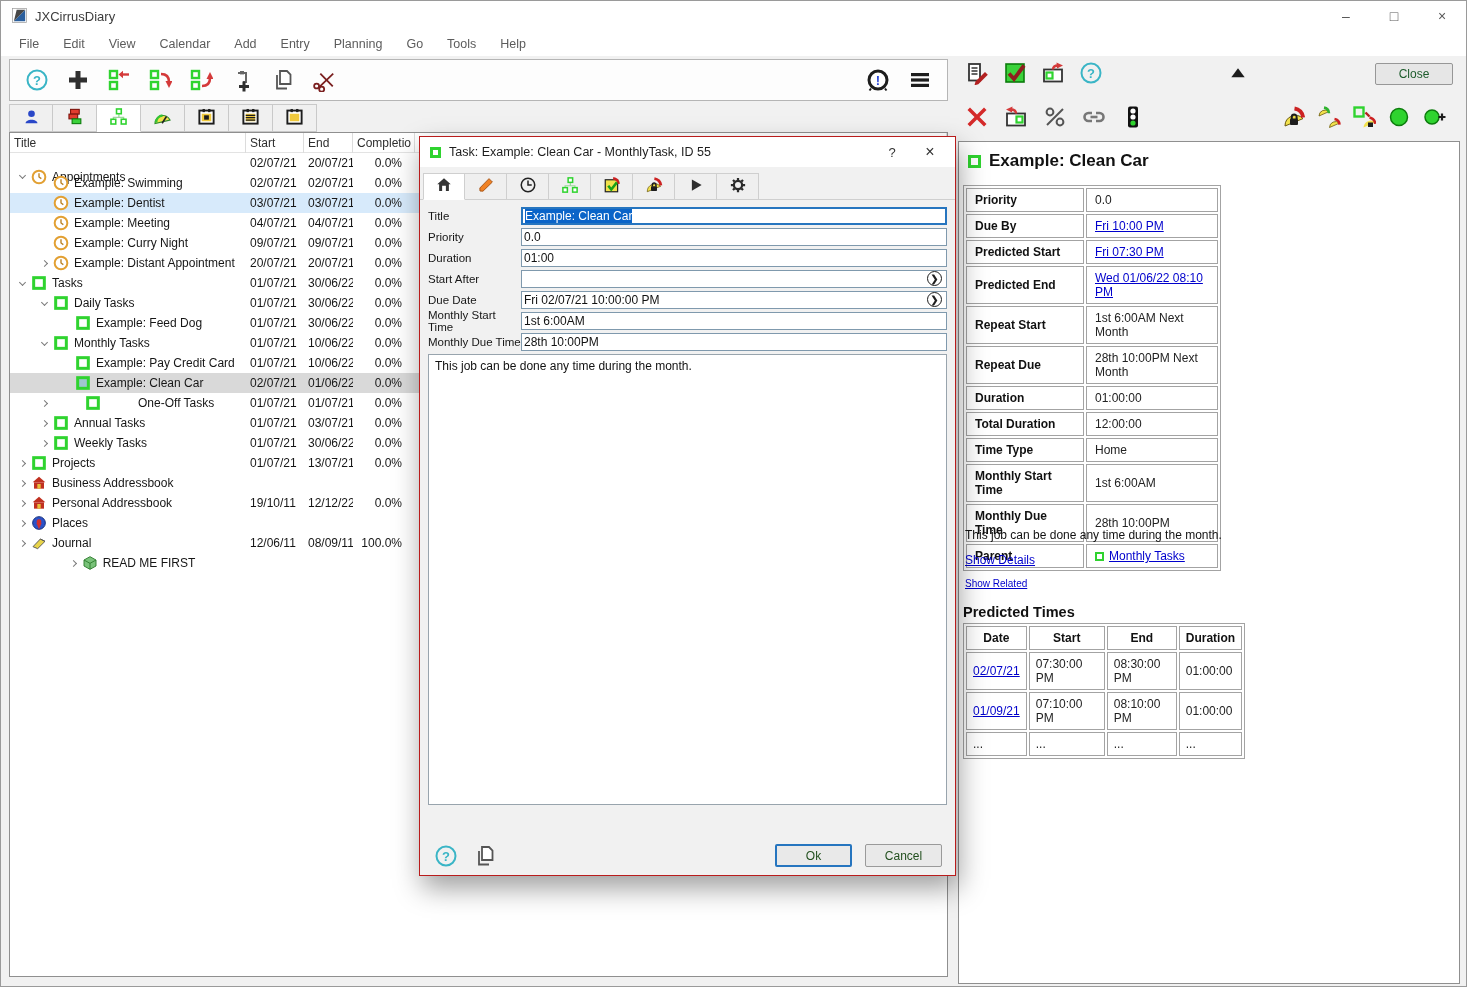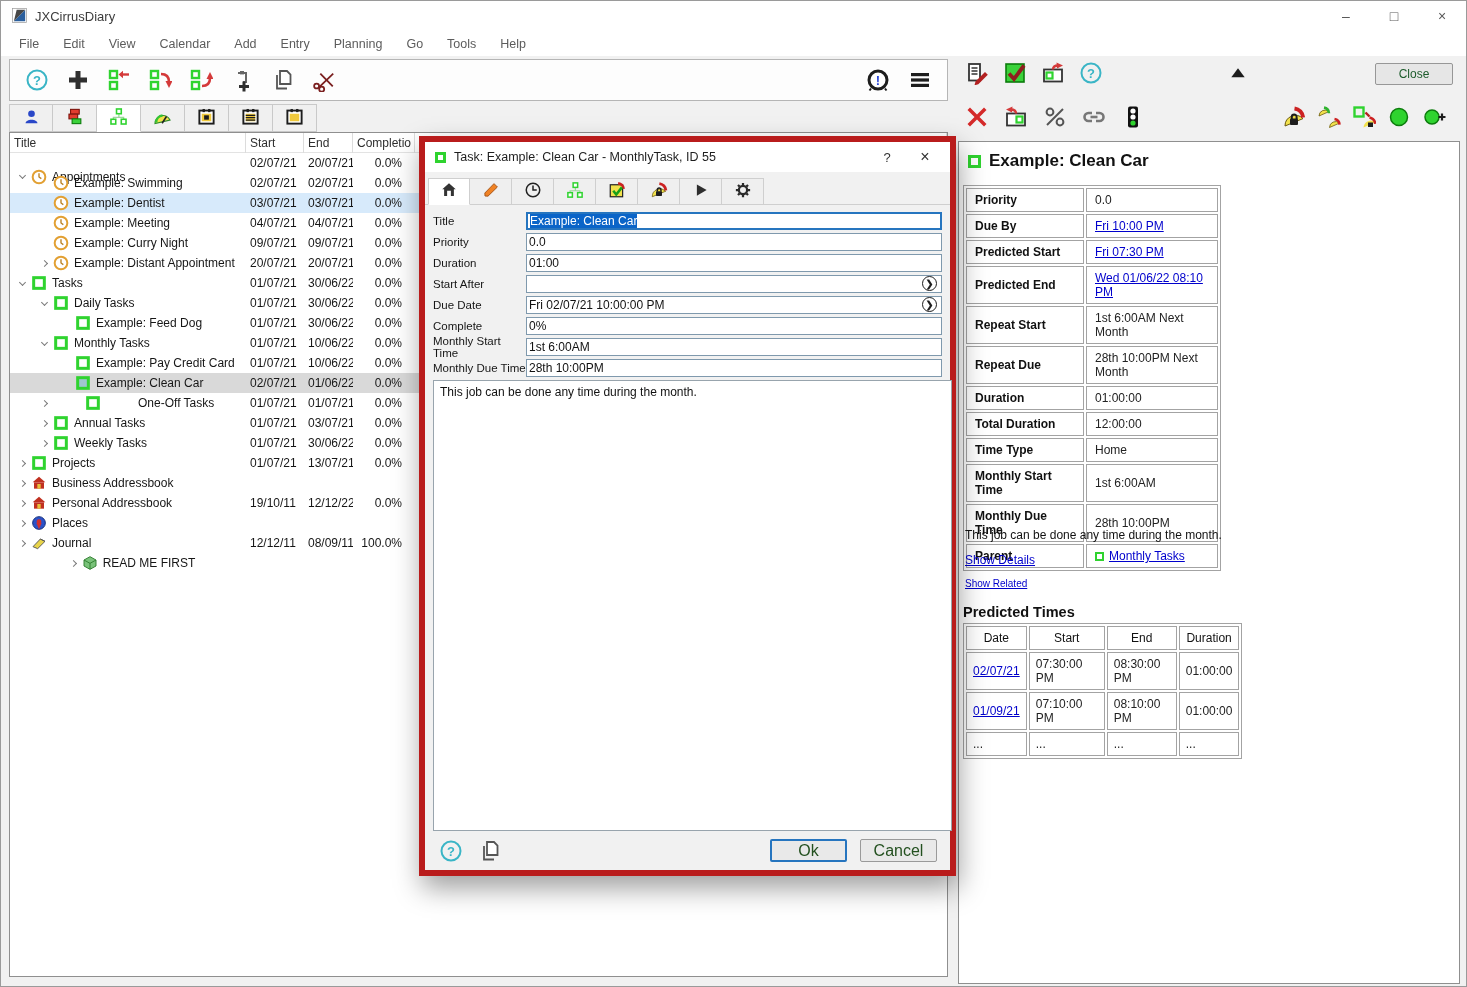--- a/index.html
+++ b/index.html
@@ -87,26 +87,26 @@
   .details-pos{position:absolute;left:4px;top:43px;}
   a.lnk{color:#0000cc;text-decoration:underline;}
   .rp-desc{position:absolute;left:6px;top:386px;font-size:12px;color:#111;}
   .rp-sd{position:absolute;left:6px;top:411px;font-size:12px;}
   .rp-sr{position:absolute;left:6px;top:436px;font-size:10px;}
   .pt-title{position:absolute;left:4px;top:462px;font-size:14.5px;font-weight:bold;color:#111;}
   .pt-pos{position:absolute;left:4px;top:481px;}
   .ptable{border-collapse:separate;border-spacing:2px;border:1px solid #a3a3a3;background:#fff;}
   .ptable td,.ptable th{border:1px solid #a3a3a3;font-size:12px;padding:4px 6px;height:17px;
     text-align:left;color:#222;}
-  .ptable th{font-weight:normal;text-align:center;color:#111;margin-top:48px;}
+  .ptable th{font-weight:bold;text-align:center;color:#111;margin-top:48px;}
   .pt-c0{width:52px;} .pt-c1{width:76px;} .pt-c2{width:70px;} .pt-c3{width:58px;}
 
   
   .dialog{position:absolute;left:418px;top:135px;width:537px;height:740px;background:#f1f1f1;
-    border:6px solid #b91c1c;box-shadow:3px 12px 26px rgba(0,0,0,0.38);}
+    border:1px solid #b91c1c;box-shadow:3px 12px 26px rgba(0,0,0,0.38);}
   .dlg-titlebar{height:30px;background:#fff;display:flex;align-items:center;padding:0 10px;gap:8px;}
   .dlg-sq{width:11px;height:11px;border:3px solid #2fd32f;background:#fff;flex:none;}
   .dlg-title{flex:1;font-size:12.5px;color:#1e1e1e;}
   .dlg-help{width:30px;text-align:center;font-size:13px;color:#333;}
   .dlg-close{width:30px;text-align:center;font-size:16px;color:#333;}
   .dlg-tabs{display:flex;margin-top:6px;padding-left:3px;border-bottom:1px solid #cfcfcf;height:27px;}
   .dtab{width:42px;height:27px;background:#efefef;border:1px solid #cfcfcf;border-left:none;
     display:flex;align-items:center;justify-content:center;}
   .dtab:first-child{border-left:1px solid #cfcfcf;}
   .dtab.sel{background:#fff;border-bottom:1px solid #fff;}
@@ -120,21 +120,21 @@
   .fvalue.sel{background:#0a64c8;color:#fff;}
   .farrow{position:absolute;right:4px;top:0.5px;width:15px;height:15px;border:1.6px solid #1d1d1d;
     border-radius:50%;font-size:9.5px;font-weight:bold;color:#1d1d1d;text-align:center;
     line-height:13px;}
   .dlg-desc{margin:2px 8px 0 8px;height:451px;background:#fff;border:1px solid #98a4ad;
     font-size:12px;color:#111;padding:4px 6px;font-family:"Liberation Sans",sans-serif;resize:none;
     width:519px;}
   .dlg-footer{position:absolute;left:0;right:0;bottom:7px;height:25px;display:flex;
     align-items:center;padding:0 13px;gap:13px;}
   .btn{height:23px;width:77px;display:flex;align-items:center;justify-content:center;
-    font-size:16px;color:#23501f;background:#e9e9e9;border:1px solid #9a9a9a;border-radius:2px;}
+    font-size:12px;color:#23501f;background:#e9e9e9;border:1px solid #9a9a9a;border-radius:2px;}
   .btn.ok{border:2px solid #2675bf;margin-left:auto;}
 </style>
 </head>
 <body>
 
 <div class="window">
 
   <div class="titlebar">
     <span class="app-icon">
       <svg viewBox="0 0 24 24">
@@ -640,21 +640,21 @@
               <i></i>
             </span>
             <span class="ticon">
               <svg viewBox="0 0 24 24">
                 <path d="M3 17.5 14 6l7 3.5-11 11z" fill="#e8d44a" stroke="#555" stroke-width="1.4"></path>
                 <path d="M14 6l7 3.5" stroke="#555" stroke-width="1.4"></path>
               </svg>
             </span>
             <span>Journal</span>
           </span>
-          <span class="td c-start">12/12/11</span>
+          <span class="td c-start">12/06/11</span>
           <span class="td c-end">08/09/11</span>
           <span class="td c-comp">100.0%</span>
           <span class="td c-extra">96</span>
         </div>
         <div class="trow">
           <span class="td c-title" style="padding-left: 4px; justify-content: center;">
             <span class="exp collapsed">
               <i></i>
             </span>
             <span class="ticon">
@@ -972,26 +972,20 @@
           </span>
         </div>
         <div class="frow">
           <span class="flabel">Due Date</span>
           <span class="finput">
             <span class="fvalue">Fri 02/07/21 10:00:00 PM</span>
             <span class="farrow">❯</span>
           </span>
         </div>
         <div class="frow">
-          <span class="flabel">Complete</span>
-          <span class="finput">
-            <span class="fvalue">0%</span>
-          </span>
-        </div>
-        <div class="frow">
           <span class="flabel">Monthly Start Time</span>
           <span class="finput">
             <span class="fvalue">1st 6:00AM</span>
           </span>
         </div>
         <div class="frow">
           <span class="flabel">Monthly Due Time</span>
           <span class="finput">
             <span class="fvalue">28th 10:00PM</span>
           </span>

